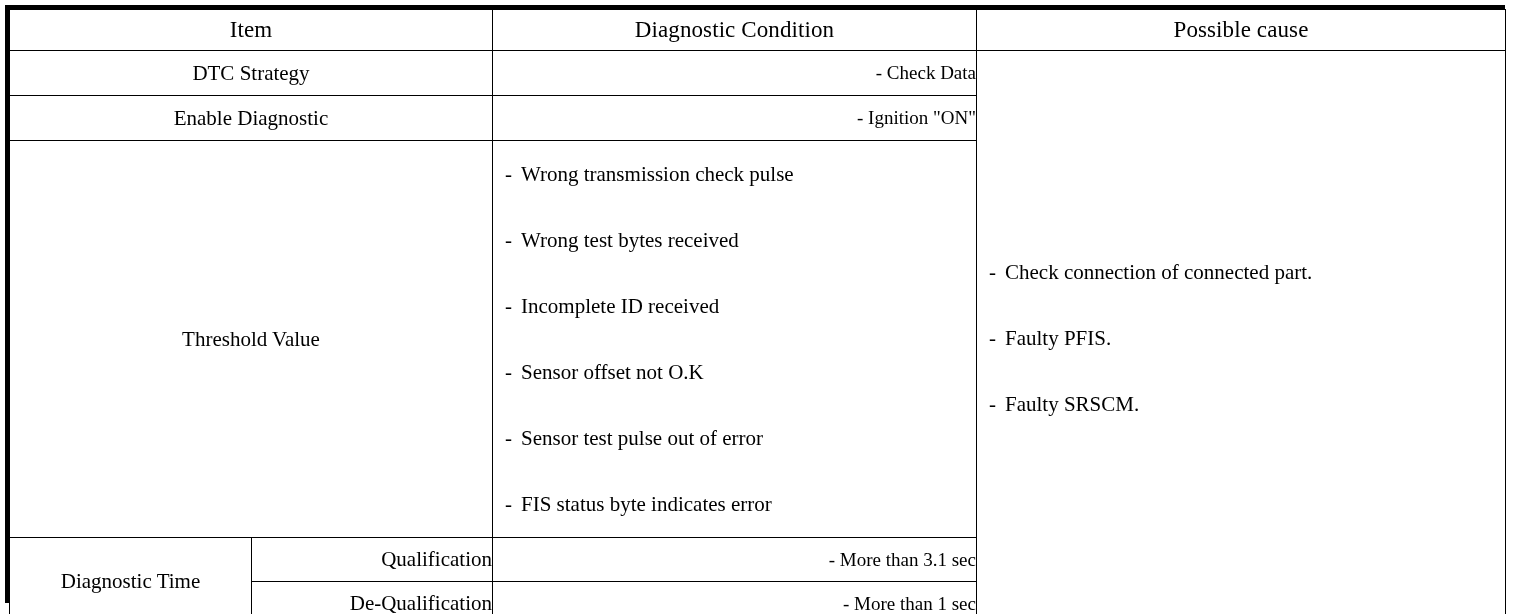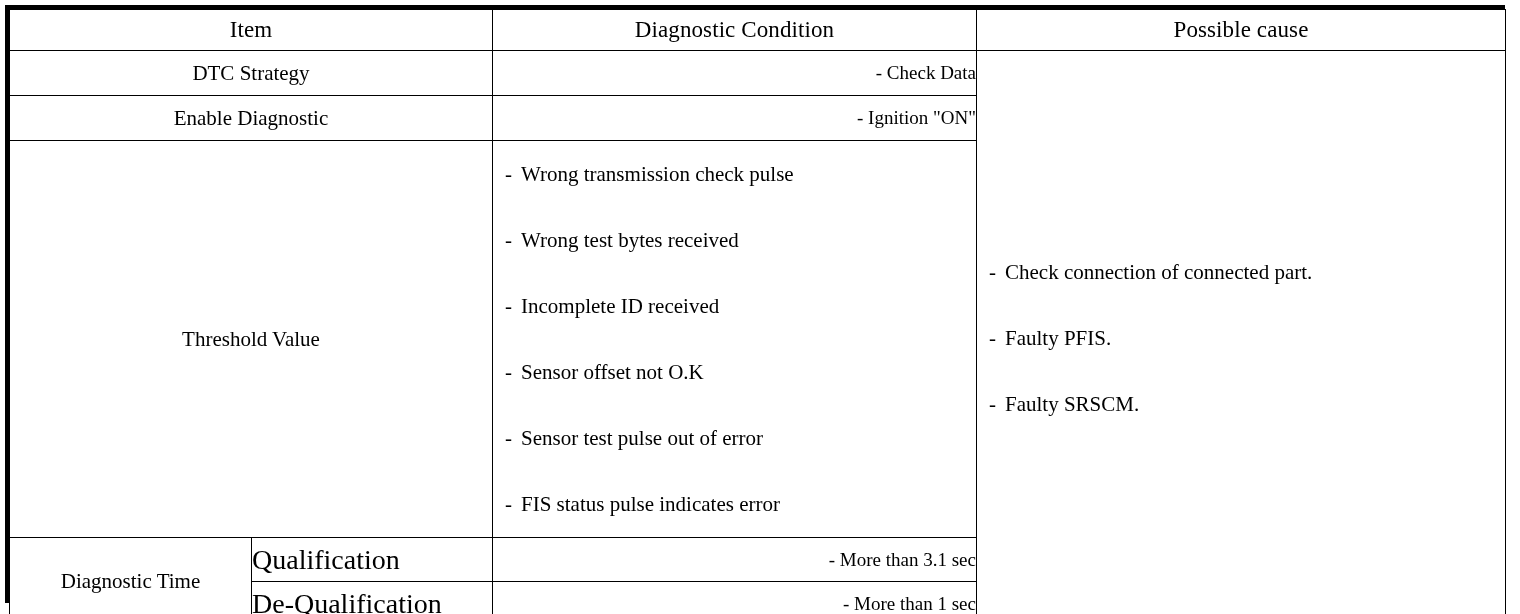--- a/index.html
+++ b/index.html
@@ -124,22 +124,22 @@
   .cause-list li .dash {
     display: inline-block;
     width: 16px;
     flex: 0 0 16px;
   }
 
   .row-h45 { height: 45px; }
   .row-h44 { height: 44px; }
 
   .sub-label {
-    text-align: left;
-    font-size: 28px;
+    text-align: right;
+    font-size: 21px;
   }
 </style>
 </head>
 <body>
 
 <div id="page">
 
   <div class="dtc-table">
     <table class="grid">
       <colgroup>
@@ -201,21 +201,21 @@
               <li>
                 <span class="dash">-</span>
                 <span>Sensor offset not O.K</span>
               </li>
               <li>
                 <span class="dash">-</span>
                 <span>Sensor test pulse out of error</span>
               </li>
               <li>
                 <span class="dash">-</span>
-                <span>FIS status pulse indicates error</span>
+                <span>FIS status byte indicates error</span>
               </li>
             </ul>
           </td>
         </tr>
 
         <tr class="row-h44">
           <td class="center-label" rowspan="2">Diagnostic Time</td>
           <td class="sub-label">Qualification</td>
           <td class="cond-cell">- More than 3.1 sec</td>
         </tr>

